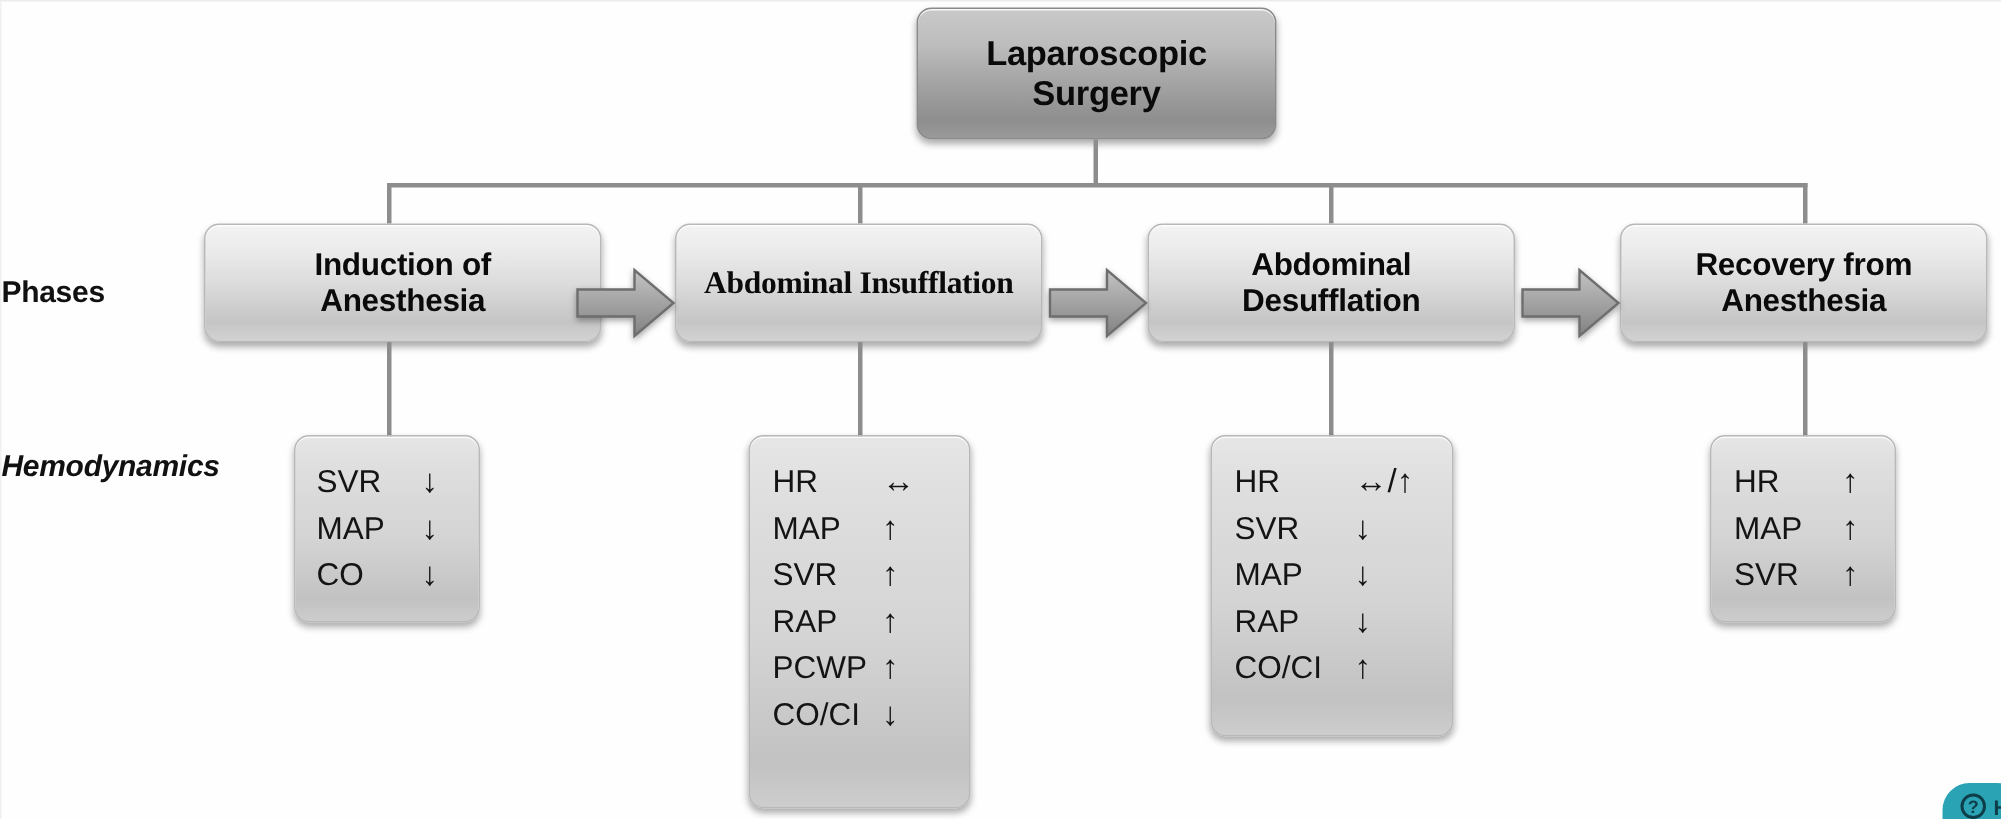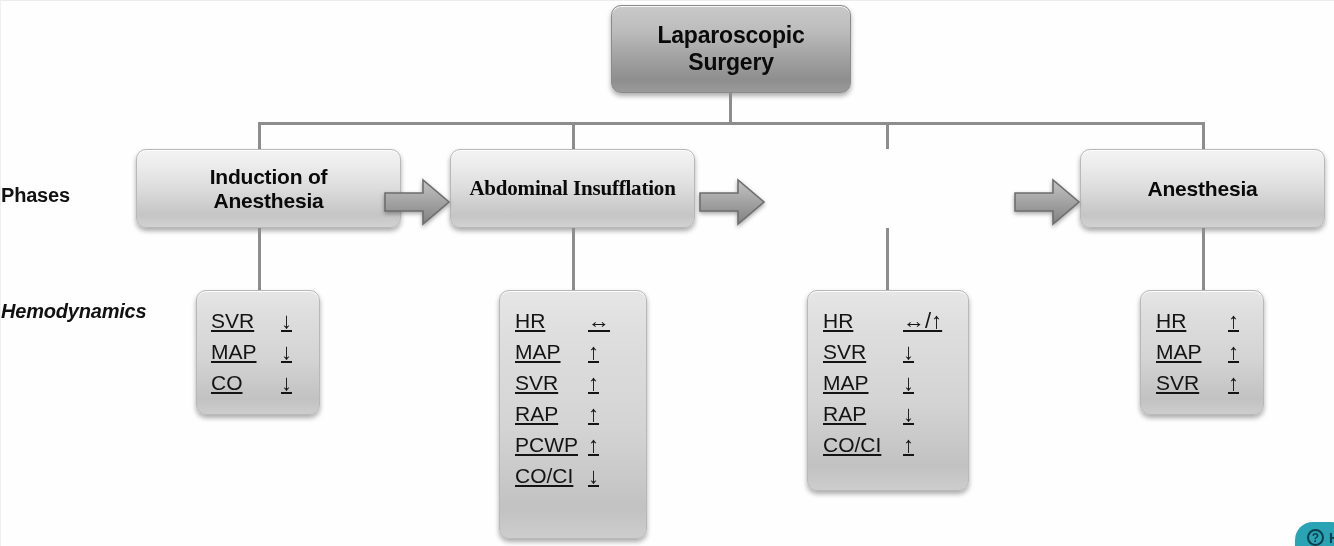--- a/index.html
+++ b/index.html
@@ -75,21 +75,20 @@
     letter-spacing: -0.2px;
   }
 
   
   .box-hemo {
     background: linear-gradient(to bottom,
         #e6e6e6 0%, #dedede 18%, #d4d4d4 55%, #c2c2c2 88%, #cdcdcd 100%);
     display: block;
     padding: 14px 0 12px 0;
     color: #141414;
-    text-decoration: underline;
   }
   .hemo-row {
     display: flex;
     align-items: baseline;
     font-size: 21px;
     line-height: 1.0;
     padding: 4.5px 0;
   }
   .hemo-key {
     flex: 0 0 auto;
@@ -159,23 +158,30 @@
       <div>Anesthesia</div>
     </div>
   </div>
 
   <div class="box3d box-phase" style="left:449px; top:148px; width:245px; height:79px;font-family:Liberation Serif, serif;">
     <div>
       <div>Abdominal Insufflation</div>
     </div>
   </div>
 
+  <div class="box3d box-phase" style="left:764px; top:148px; width:245px; height:79px;">
+    <div>
+      <div>Abdominal</div>
+      <div>Desufflation</div>
+    </div>
+  </div>
 
   <div class="box3d box-phase" style="left:1079px; top:148px; width:245px; height:79px;">
     <div>
+      <div>Recovery from</div>
       <div>Anesthesia</div>
     </div>
   </div>
 
   <svg class="block-arrow" style="left:382px; top:176px;" width="68" height="50" viewBox="0 0 68 50">
     <defs>
       <linearGradient id="agrad1" x1="0" y1="0" x2="0" y2="1">
         <stop offset="0%" stop-color="#c3c3c3"></stop>
         <stop offset="45%" stop-color="#a6a6a6"></stop>
         <stop offset="100%" stop-color="#828282"></stop>

